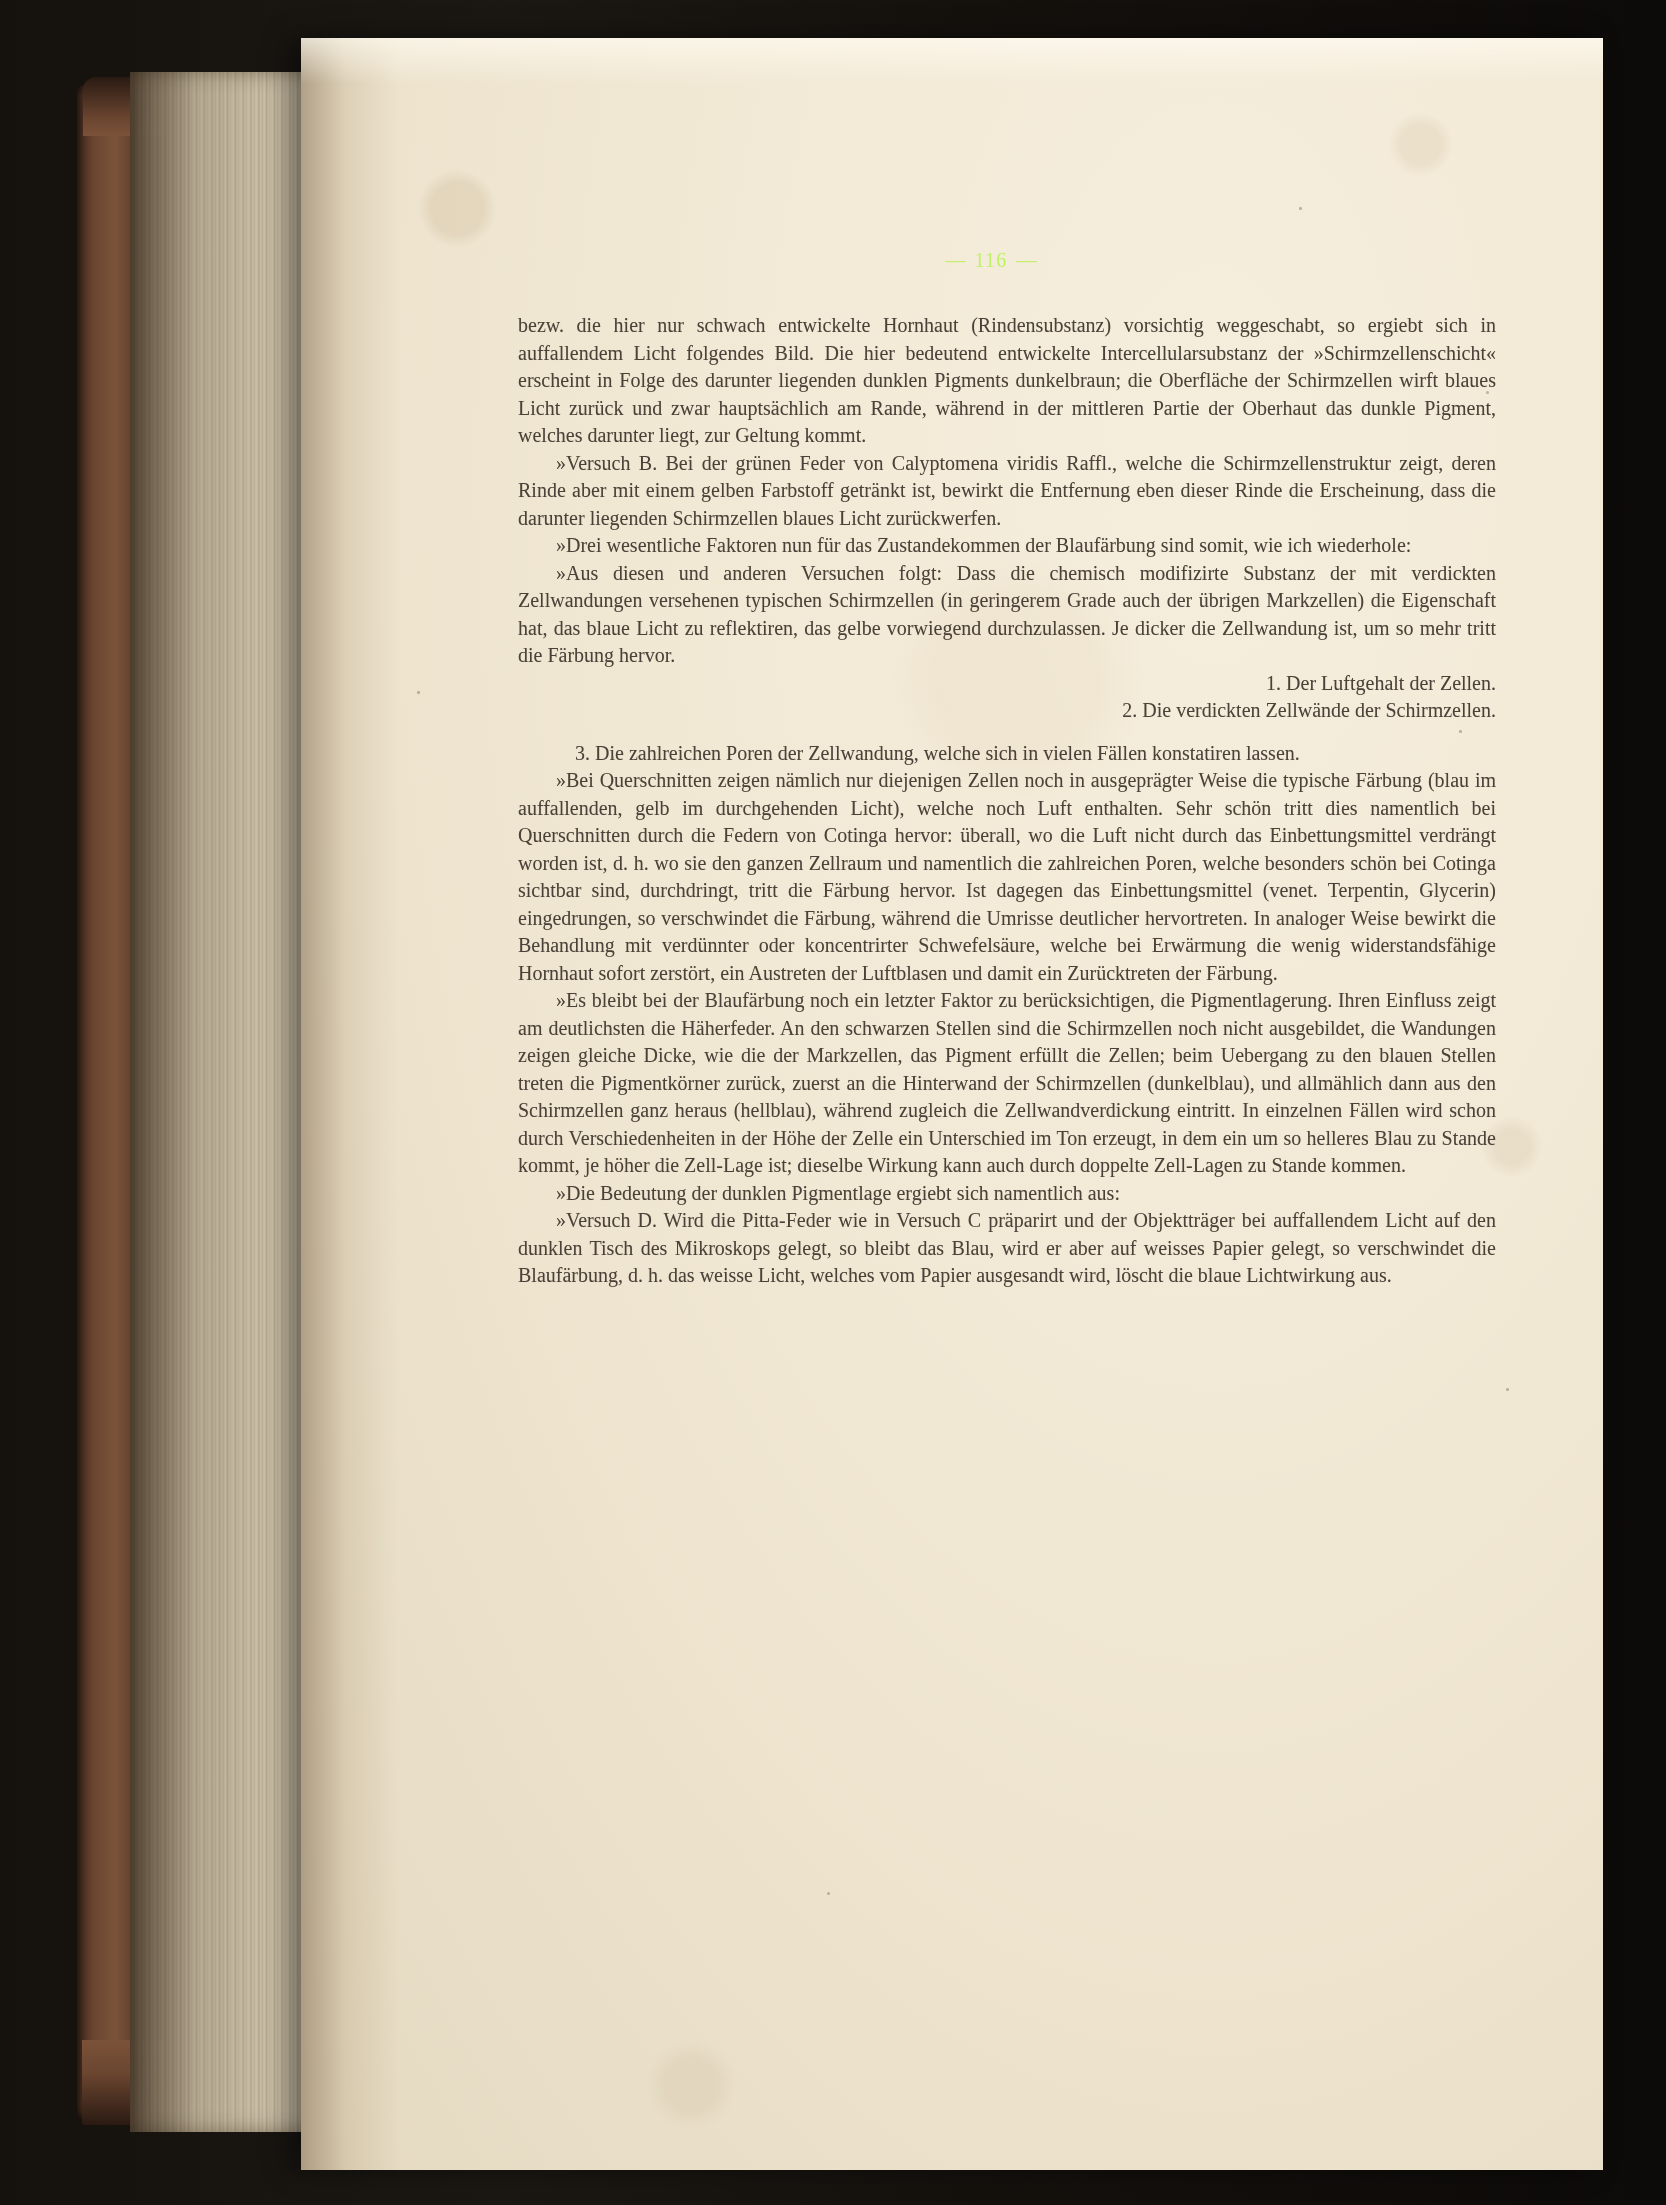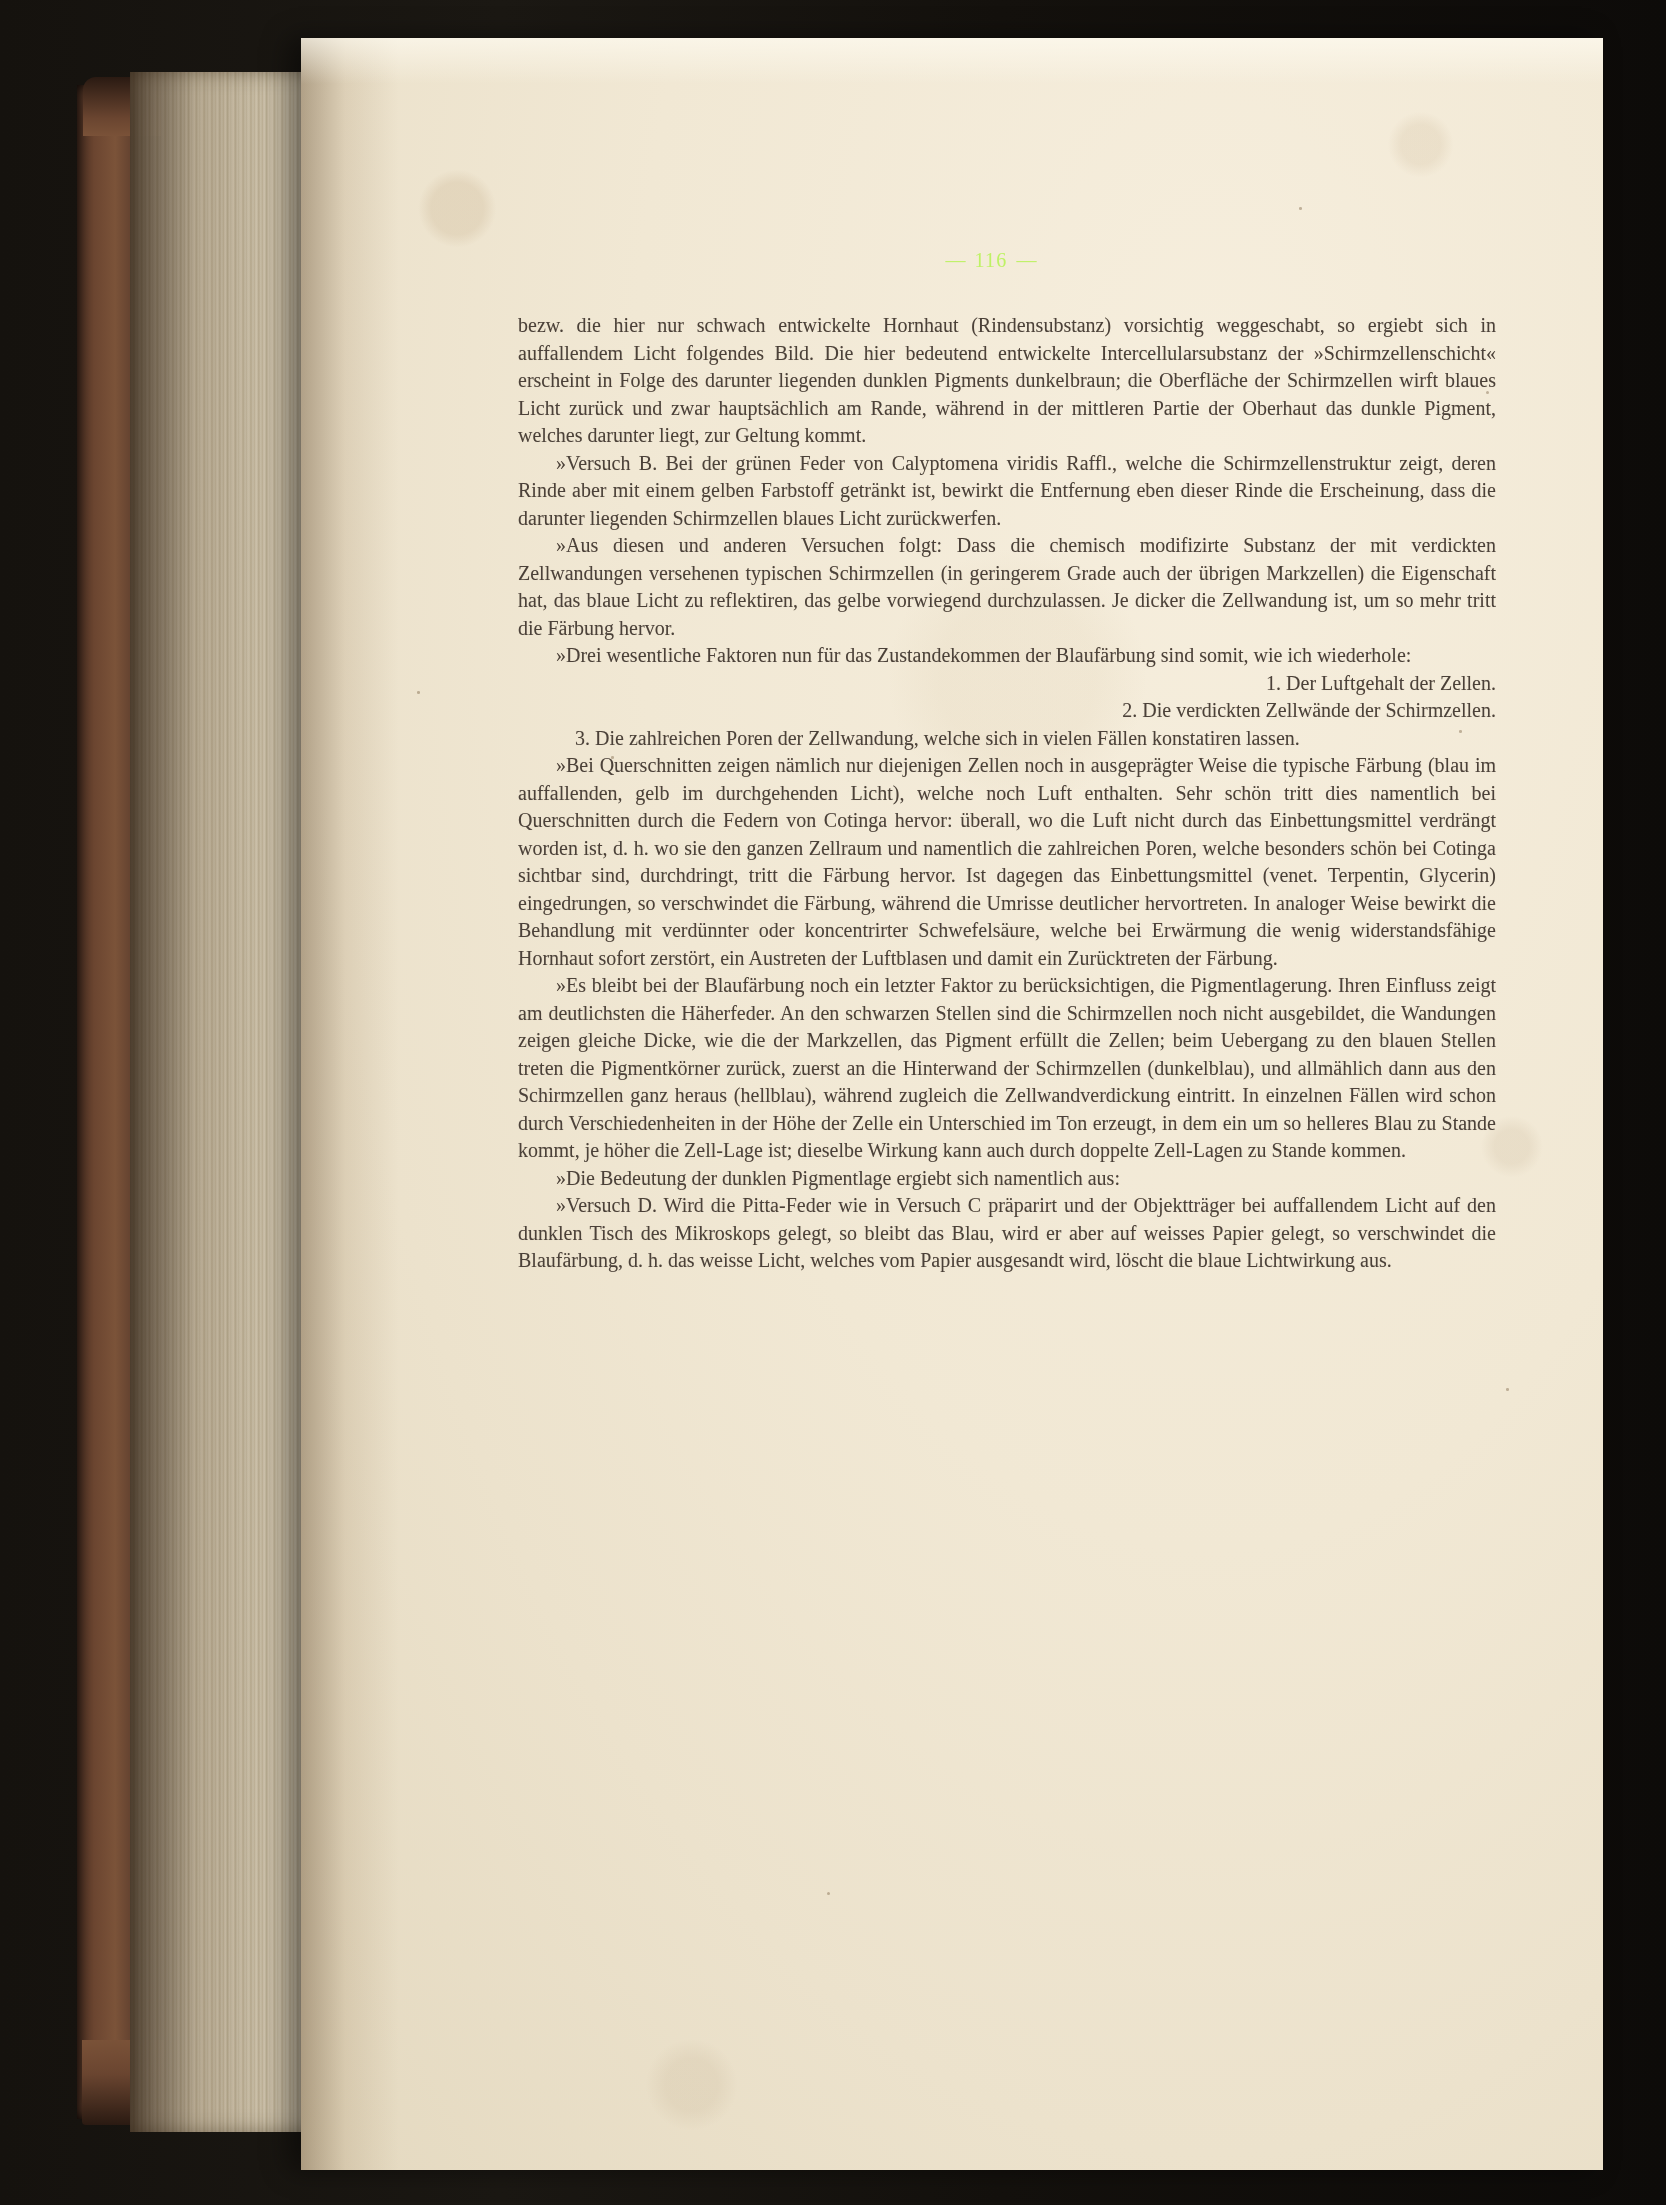--- a/index.html
+++ b/index.html
@@ -183,26 +183,26 @@
 <div id="page-top-curl"></div>
 
 <div id="folio">
   <span class="dash">—</span><span>116</span><span class="dash">—</span>
 </div>
 
 <div id="body-text">
 
   <p class="para">bezw. die hier nur schwach entwickelte Hornhaut (Rindensubstanz) vorsichtig weg­geschabt, so ergiebt sich in auffallendem Licht folgendes Bild. Die hier bedeutend entwickelte Intercellularsubstanz der »Schirmzellenschicht« erscheint in Folge des darunter liegenden dunklen Pigments dunkelbraun; die Oberfläche der Schirm­zellen wirft blaues Licht zurück und zwar hauptsächlich am Rande, während in der mittleren Partie der Oberhaut das dunkle Pigment, welches darunter liegt, zur Geltung kommt.</p>
   <p class="para indent">»Versuch B. Bei der grünen Feder von Calyptomena viridis Raffl., welche die Schirmzellenstruktur zeigt, deren Rinde aber mit einem gelben Farbstoff getränkt ist, bewirkt die Entfernung eben dieser Rinde die Erscheinung, dass die darunter liegenden Schirmzellen blaues Licht zurückwerfen.</p>
+  <p class="para indent">»Drei wesentliche Faktoren nun für das Zustandekommen der Blaufärbung sind somit, wie ich wiederhole:</p>
   <p class="para indent">»Aus diesen und anderen Versuchen folgt: Dass die chemisch modifizirte Substanz der mit verdickten Zellwandungen versehenen typischen Schirmzellen (in geringerem Grade auch der übrigen Markzellen) die Eigenschaft hat, das blaue Licht zu reflektiren, das gelbe vorwiegend durchzulassen. Je dicker die Zellwandung ist, um so mehr tritt die Färbung hervor.</p>
-  <p class="para indent">»Drei wesentliche Faktoren nun für das Zustandekommen der Blaufärbung sind somit, wie ich wiederhole:</p>
 
   <p class="para list-item">1. Der Luftgehalt der Zellen.</p>
   <p class="para list-item">2. Die verdickten Zellwände der Schirmzellen.</p>
-  <p class="para" style="text-indent:57px;">3. Die zahlreichen Poren der Zellwandung, welche sich in vielen Fällen konstatiren lassen.</p>
+  <p class="para" style="text-indent:57px;margin-top:15px;">3. Die zahlreichen Poren der Zellwandung, welche sich in vielen Fällen konstatiren lassen.</p>
 
   <p class="para indent">»Bei Querschnitten zeigen nämlich nur diejenigen Zellen noch in ausgeprägter Weise die typische Färbung (blau im auffallenden, gelb im durchgehenden Licht), welche noch Luft enthalten. Sehr schön tritt dies namentlich bei Querschnitten durch die Federn von Cotinga hervor: überall, wo die Luft nicht durch das Einbettungsmittel verdrängt worden ist, d. h. wo sie den ganzen Zellraum und namentlich die zahlreichen Poren, welche besonders schön bei Cotinga sichtbar sind, durchdringt, tritt die Färbung hervor. Ist dagegen das Einbettungsmittel (venet. Terpentin, Glycerin) eingedrungen, so verschwindet die Färbung, während die Umrisse deutlicher hervortreten. In analoger Weise bewirkt die Behandlung mit verdünnter oder koncentrirter Schwefelsäure, welche bei Erwärmung die wenig widerstandsfähige Hornhaut sofort zerstört, ein Austreten der Luftblasen und damit ein Zurücktreten der Färbung.</p>
   <p class="para indent">»Es bleibt bei der Blaufärbung noch ein letzter Faktor zu berücksichtigen, die Pigmentlagerung. Ihren Einfluss zeigt am deutlichsten die Häherfeder. An den schwarzen Stellen sind die Schirmzellen noch nicht ausgebildet, die Wandungen zeigen gleiche Dicke, wie die der Markzellen, das Pigment er­füllt die Zellen; beim Uebergang zu den blauen Stellen treten die Pigment­körner zurück, zuerst an die Hinterwand der Schirmzellen (dunkelblau), und allmählich dann aus den Schirmzellen ganz heraus (hellblau), während zugleich die Zellwandverdickung eintritt. In einzelnen Fällen wird schon durch Ver­schiedenheiten in der Höhe der Zelle ein Unterschied im Ton erzeugt, in dem ein um so helleres Blau zu Stande kommt, je höher die Zell-Lage ist; dieselbe Wirkung kann auch durch doppelte Zell-Lagen zu Stande kommen.</p>
   <p class="para indent">»Die Bedeutung der dunklen Pigmentlage ergiebt sich namentlich aus:</p>
   <p class="para indent">»Versuch D. Wird die Pitta-Feder wie in Versuch C präparirt und der Objektträger bei auffallendem Licht auf den dunklen Tisch des Mikroskops gelegt, so bleibt das Blau, wird er aber auf weisses Papier gelegt, so ver­schwindet die Blaufärbung, d. h. das weisse Licht, welches vom Papier aus­gesandt wird, löscht die blaue Lichtwirkung aus.</p>
 
 </div>
 
 <div class="speck" style="left:1486px; top:391px; width:3.3px; height:3.3px;"></div>
 <div class="speck" style="left:1459px; top:730px; width:2.6px; height:2.6px;"></div>

